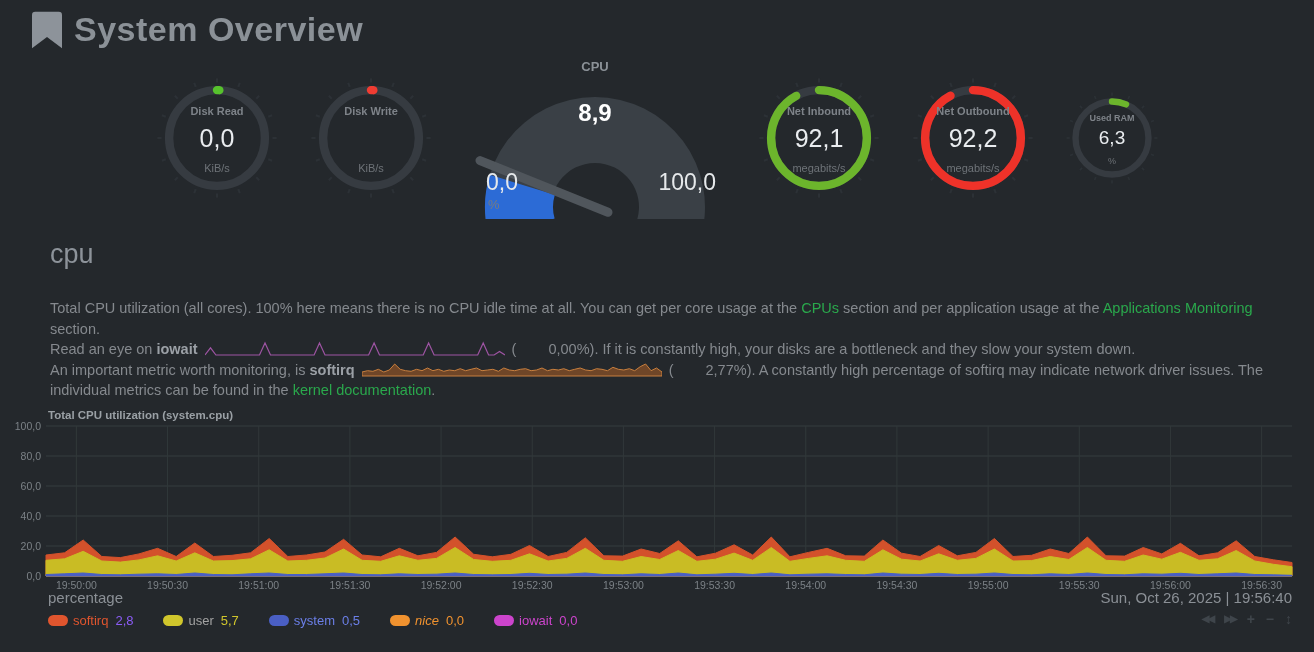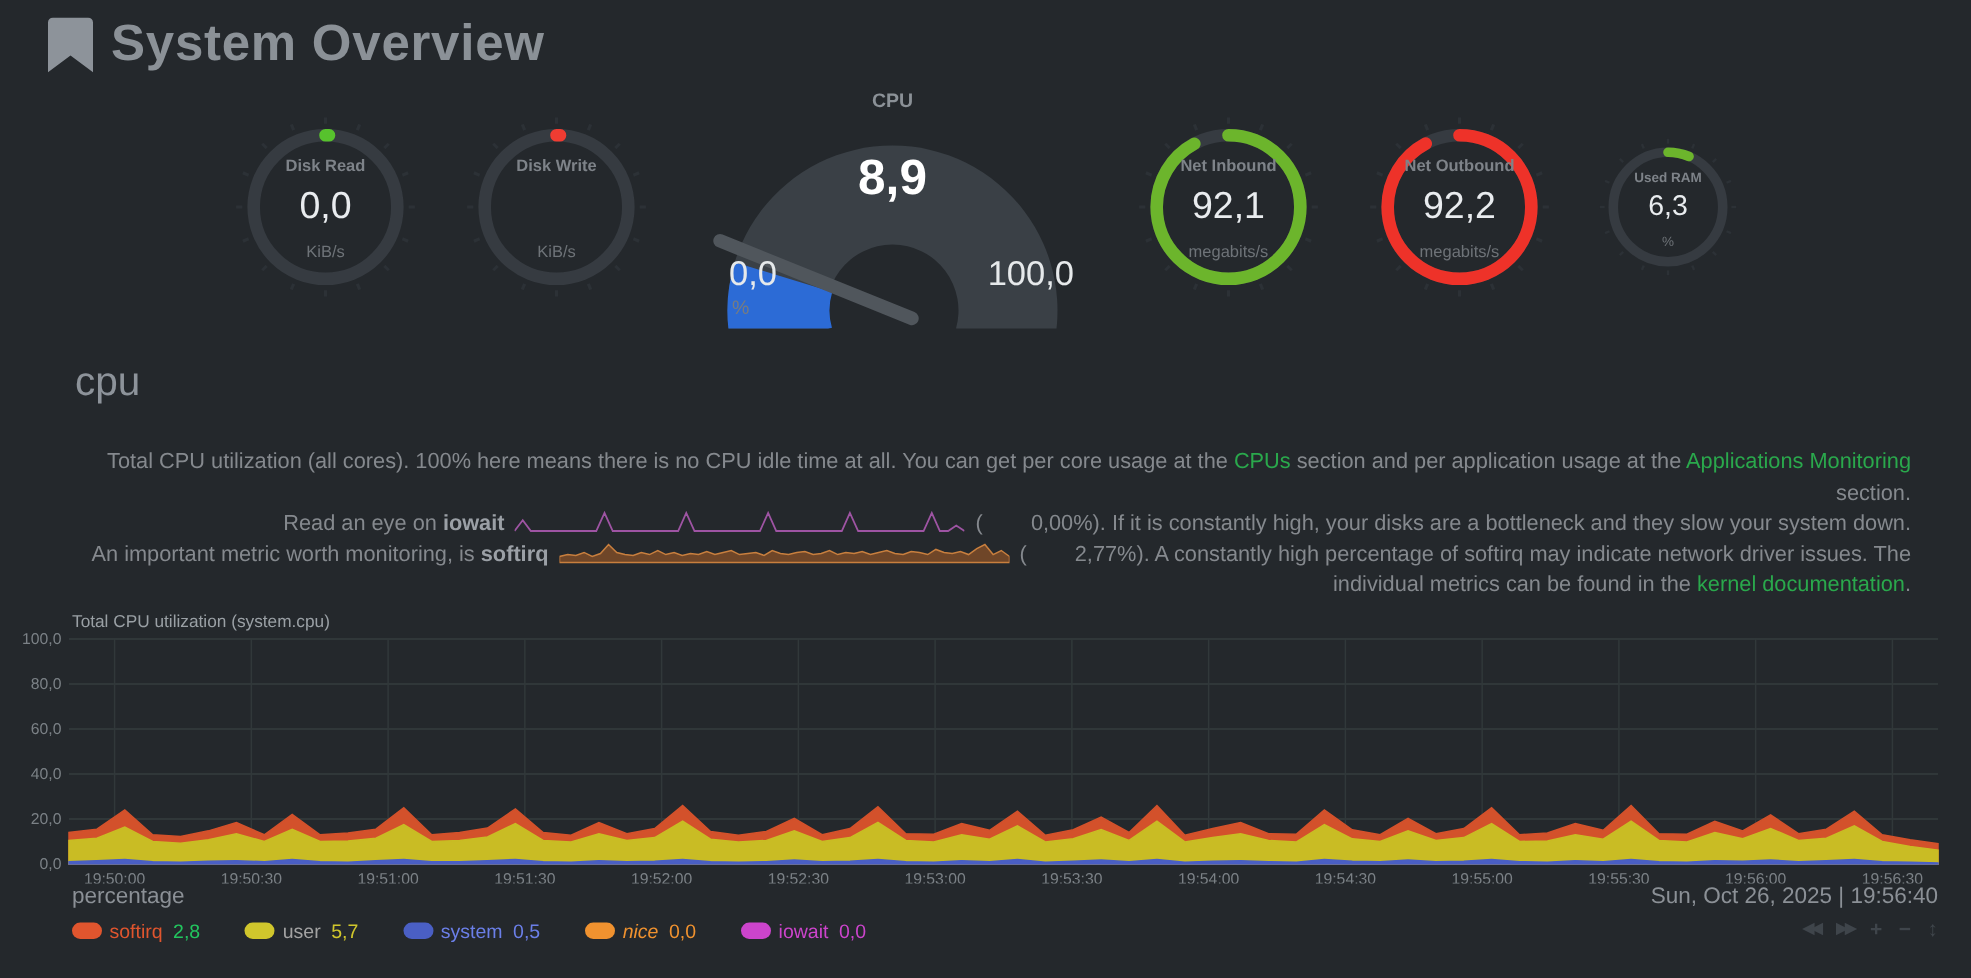--- a/index.html
+++ b/index.html
@@ -24,37 +24,37 @@
   .g-label { position:absolute; top:24%; width:100%; text-align:center; font-size:11px; font-weight:bold; color:#7e8389; }
   .g-value { position:absolute; top:50%; transform:translateY(-50%); width:100%; text-align:center; font-size:25px; color:#e9ecef; }
   .g-units { position:absolute; top:69%; width:100%; text-align:center; font-size:11px; color:#6e7378; }
   .ring-gauge.small .g-label { font-size:9px; }
   .ring-gauge.small .g-value { font-size:19px; }
   .ring-gauge.small .g-units { font-size:9px; }
 
   .cpu-gauge { position:relative; width:250px; height:162px; margin:0 8px; cursor:pointer; }
   .cg-title { position:absolute; top:2px; width:100%; text-align:center; font-weight:bold; font-size:13px; color:#8b9197; }
   #cpu-gauge-svg { position:absolute; left:0; top:12px; width:250px; height:150px; }
-  .cg-value { position:absolute; top:42px; width:100%; text-align:center; font-size:33px; font-weight:bold; color:#ffffff; }
+  .cg-value { position:absolute; top:42px; width:100%; text-align:center; font-size:24px; font-weight:bold; color:#ffffff; }
   .cg-min  { position:absolute; left:16px;  top:112px; font-size:23px; color:#e6e9eb; }
   .cg-max  { position:absolute; right:4px;  top:112px; font-size:23px; color:#e6e9eb; }
   .cg-units{ position:absolute; left:18px;  top:140px; font-size:13px; color:#777c81; }
 
   
   .cpu-section h2 { font-size:27px; font-weight:400; color:#8d939a; margin:20px 0 28px 50px; }
-  .info { margin:0 40px 0 50px; font-size:14.5px; line-height:20.5px; color:#85898e;text-align:right; }
+  .info { margin:0 40px 0 50px; font-size:14.5px; line-height:20.5px; color:#85898e; }
   .info b { color:#9ba0a6; }
   .lnk { color:#2aa84c; cursor:pointer; text-decoration:none; }
   .spark { display:inline-block; width:300px; height:15px; vertical-align:-2px; margin:0 3px; }
   .spark svg { display:block; width:100%; height:100%; }
   .paren-gap { display:inline-block; width:32px; }
 
   
   .chart-block { margin-top:8px; position:relative; }
-  .chart-title { margin-left:48px; font-size:11.5px; font-weight:normal; color:#9aa0a5; }
+  .chart-title { margin-left:48px; font-size:11.5px; font-weight:bold; color:#9aa0a5; }
   #cpu-chart-svg { display:block; margin-left:10px; width:1296px; height:168px; cursor:crosshair; }
   .chart-footer { display:flex; justify-content:space-between; align-items:flex-end; margin:0 22px 0 48px; font-size:15px; color:#8b9096; }
   .legend-row { position:relative; display:flex; gap:30px; align-items:center; margin:7px 22px 0 48px; font-size:13px; }
   .legend-item { display:flex; align-items:center; gap:5px; cursor:pointer; }
   .pill { width:20px; height:11px; border-radius:6px; display:inline-block; }
   .l-value { margin-left:2px; }
   .controls { position:absolute; right:0; bottom:1px; display:flex; gap:11px; color:#3f454b; font-weight:bold; align-items:center; }
   .ctrl { font-size:10px; letter-spacing:-2px; cursor:pointer; }
   .ctrl.big { font-size:14px; letter-spacing:0; }
 </style>
@@ -274,21 +274,21 @@
 
     <div class="chart-footer">
       <span class="units">percentage</span>
       <span class="date">Sun, Oct 26, 2025 | 19:56:40</span>
     </div>
 
     <div class="legend-row">
       <span class="legend-item">
           <span class="pill" style="background: rgb(224, 85, 46);"></span>
           <span class="l-name" style="color: rgb(224, 85, 46);">softirq</span>
-          <span class="l-value" style="color: #22c55e;">2,8</span>
+          <span class="l-value" style="color: #8b5cf6;">2,8</span>
         </span>
       <span class="legend-item">
           <span class="pill" style="background: rgb(208, 198, 44);"></span>
           <span class="l-name" style="color: #a3a3a3;">user</span>
           <span class="l-value" style="color: rgb(208, 198, 44);">5,7</span>
         </span>
       <span class="legend-item">
           <span class="pill" style="background: rgb(74, 95, 196);"></span>
           <span class="l-name" style="color: rgb(107, 127, 232); text-align: right;">system</span>
           <span class="l-value" style="color: rgb(107, 127, 232);">0,5</span>

